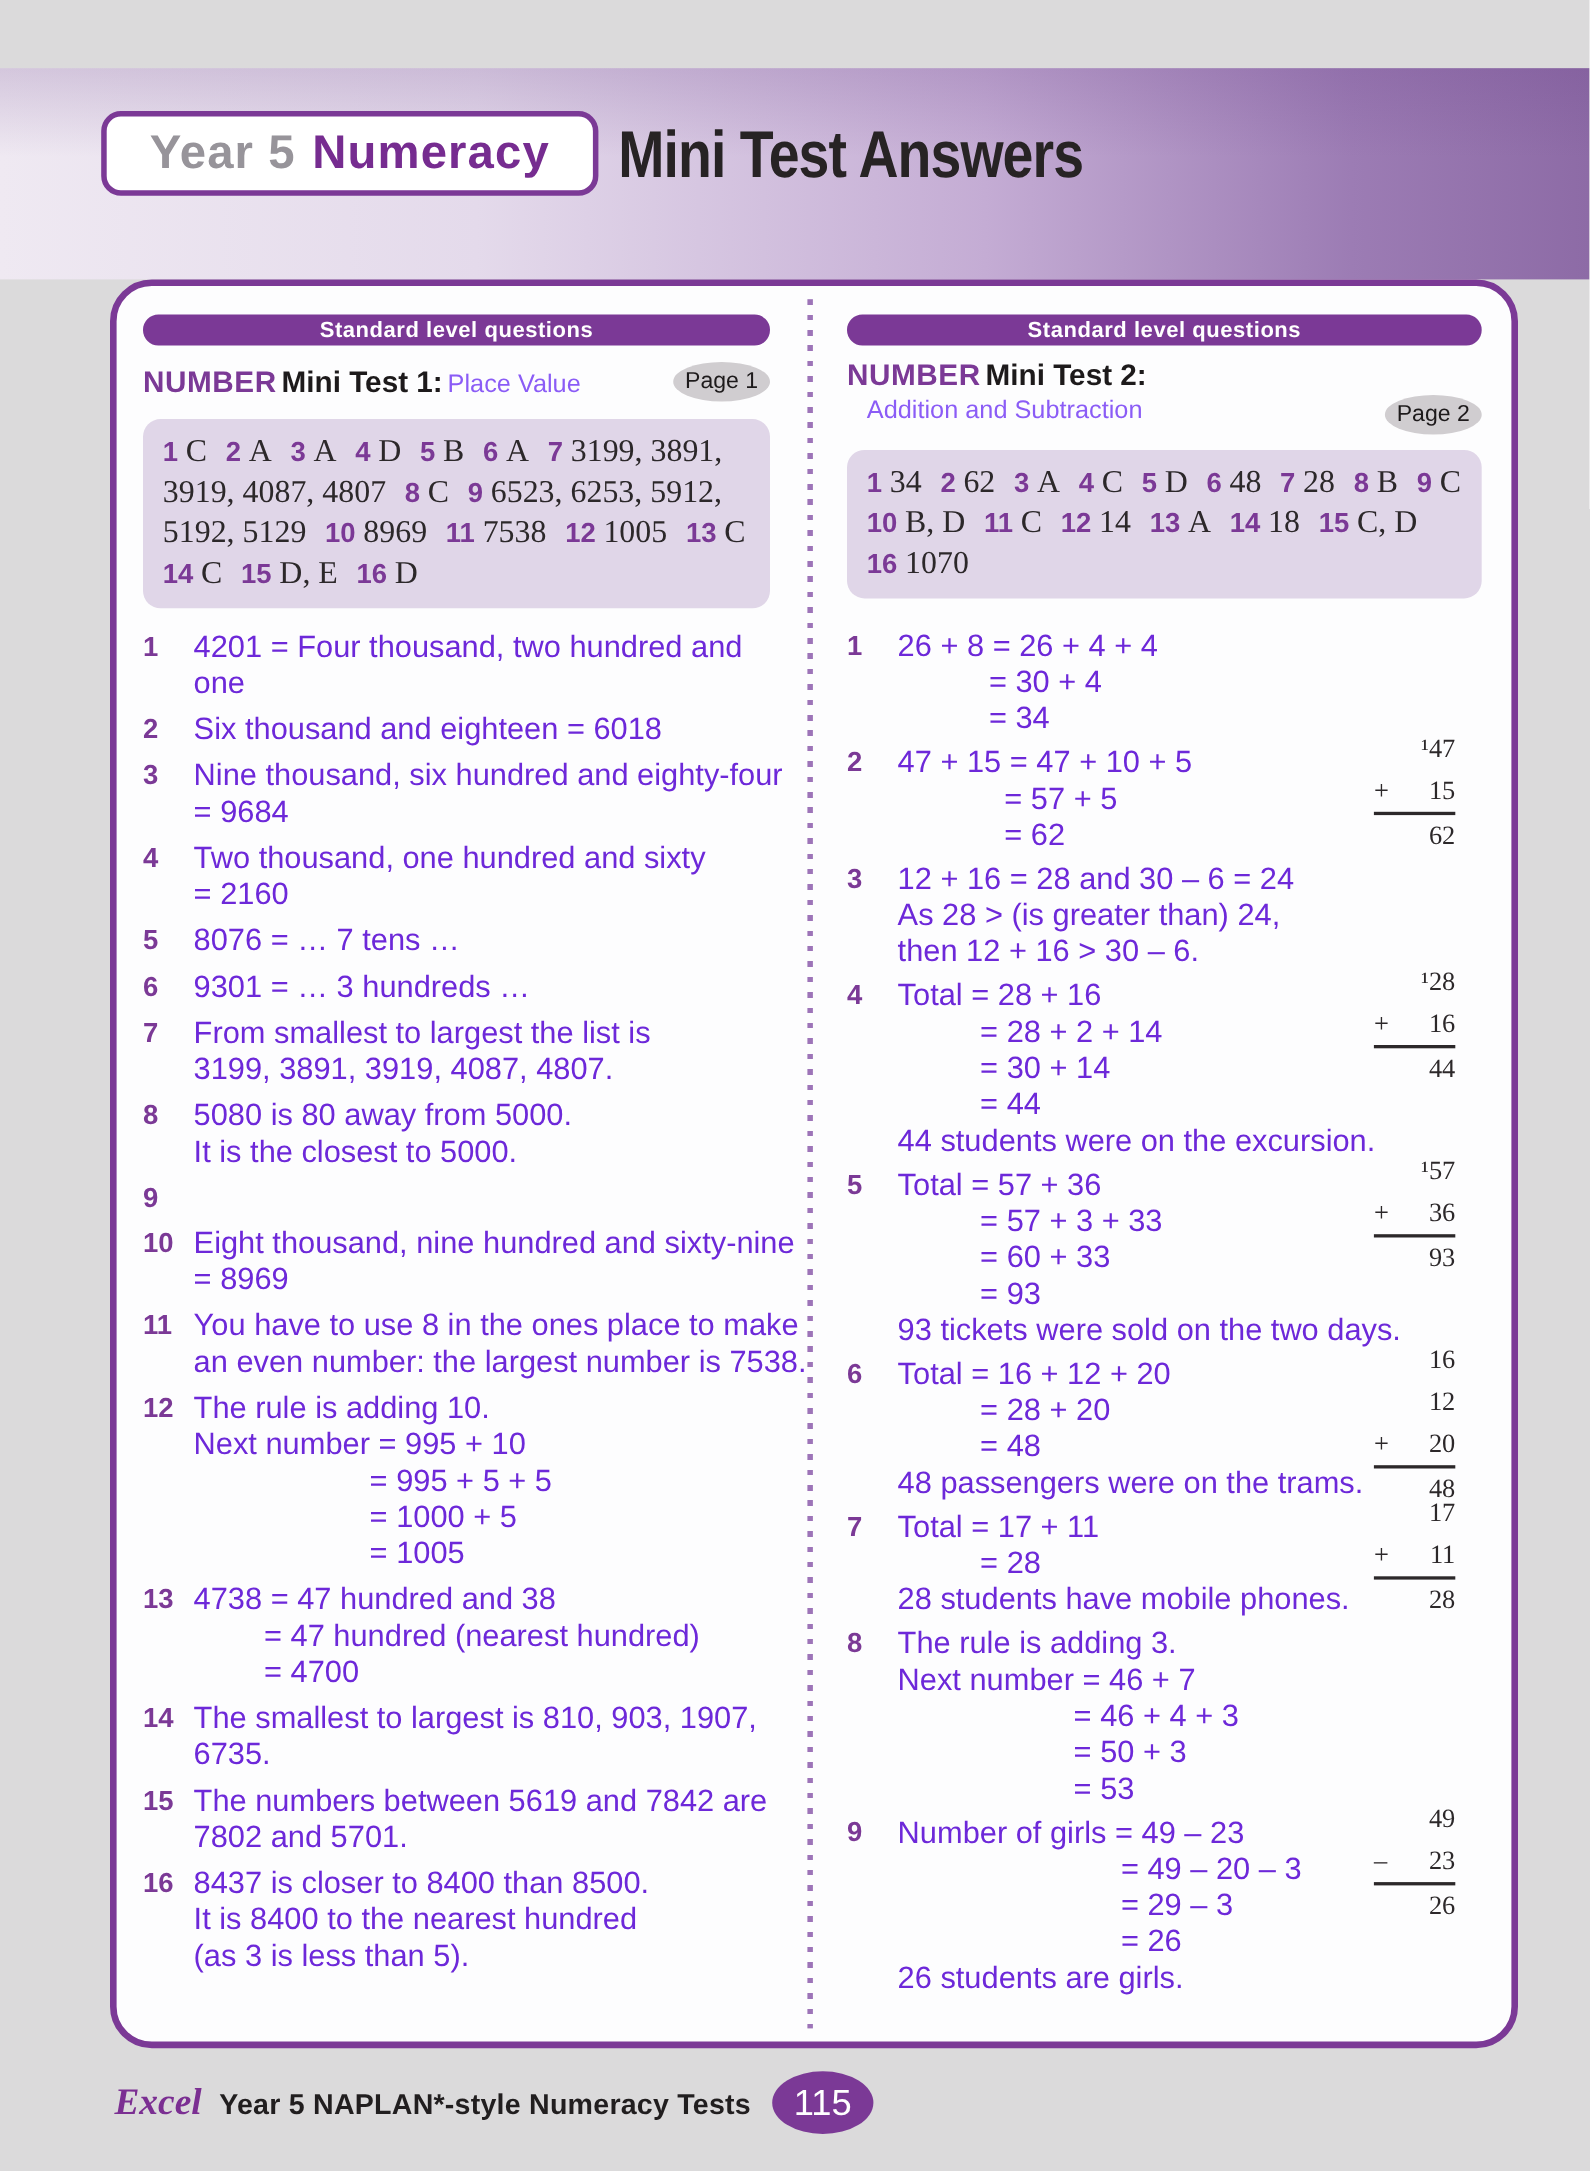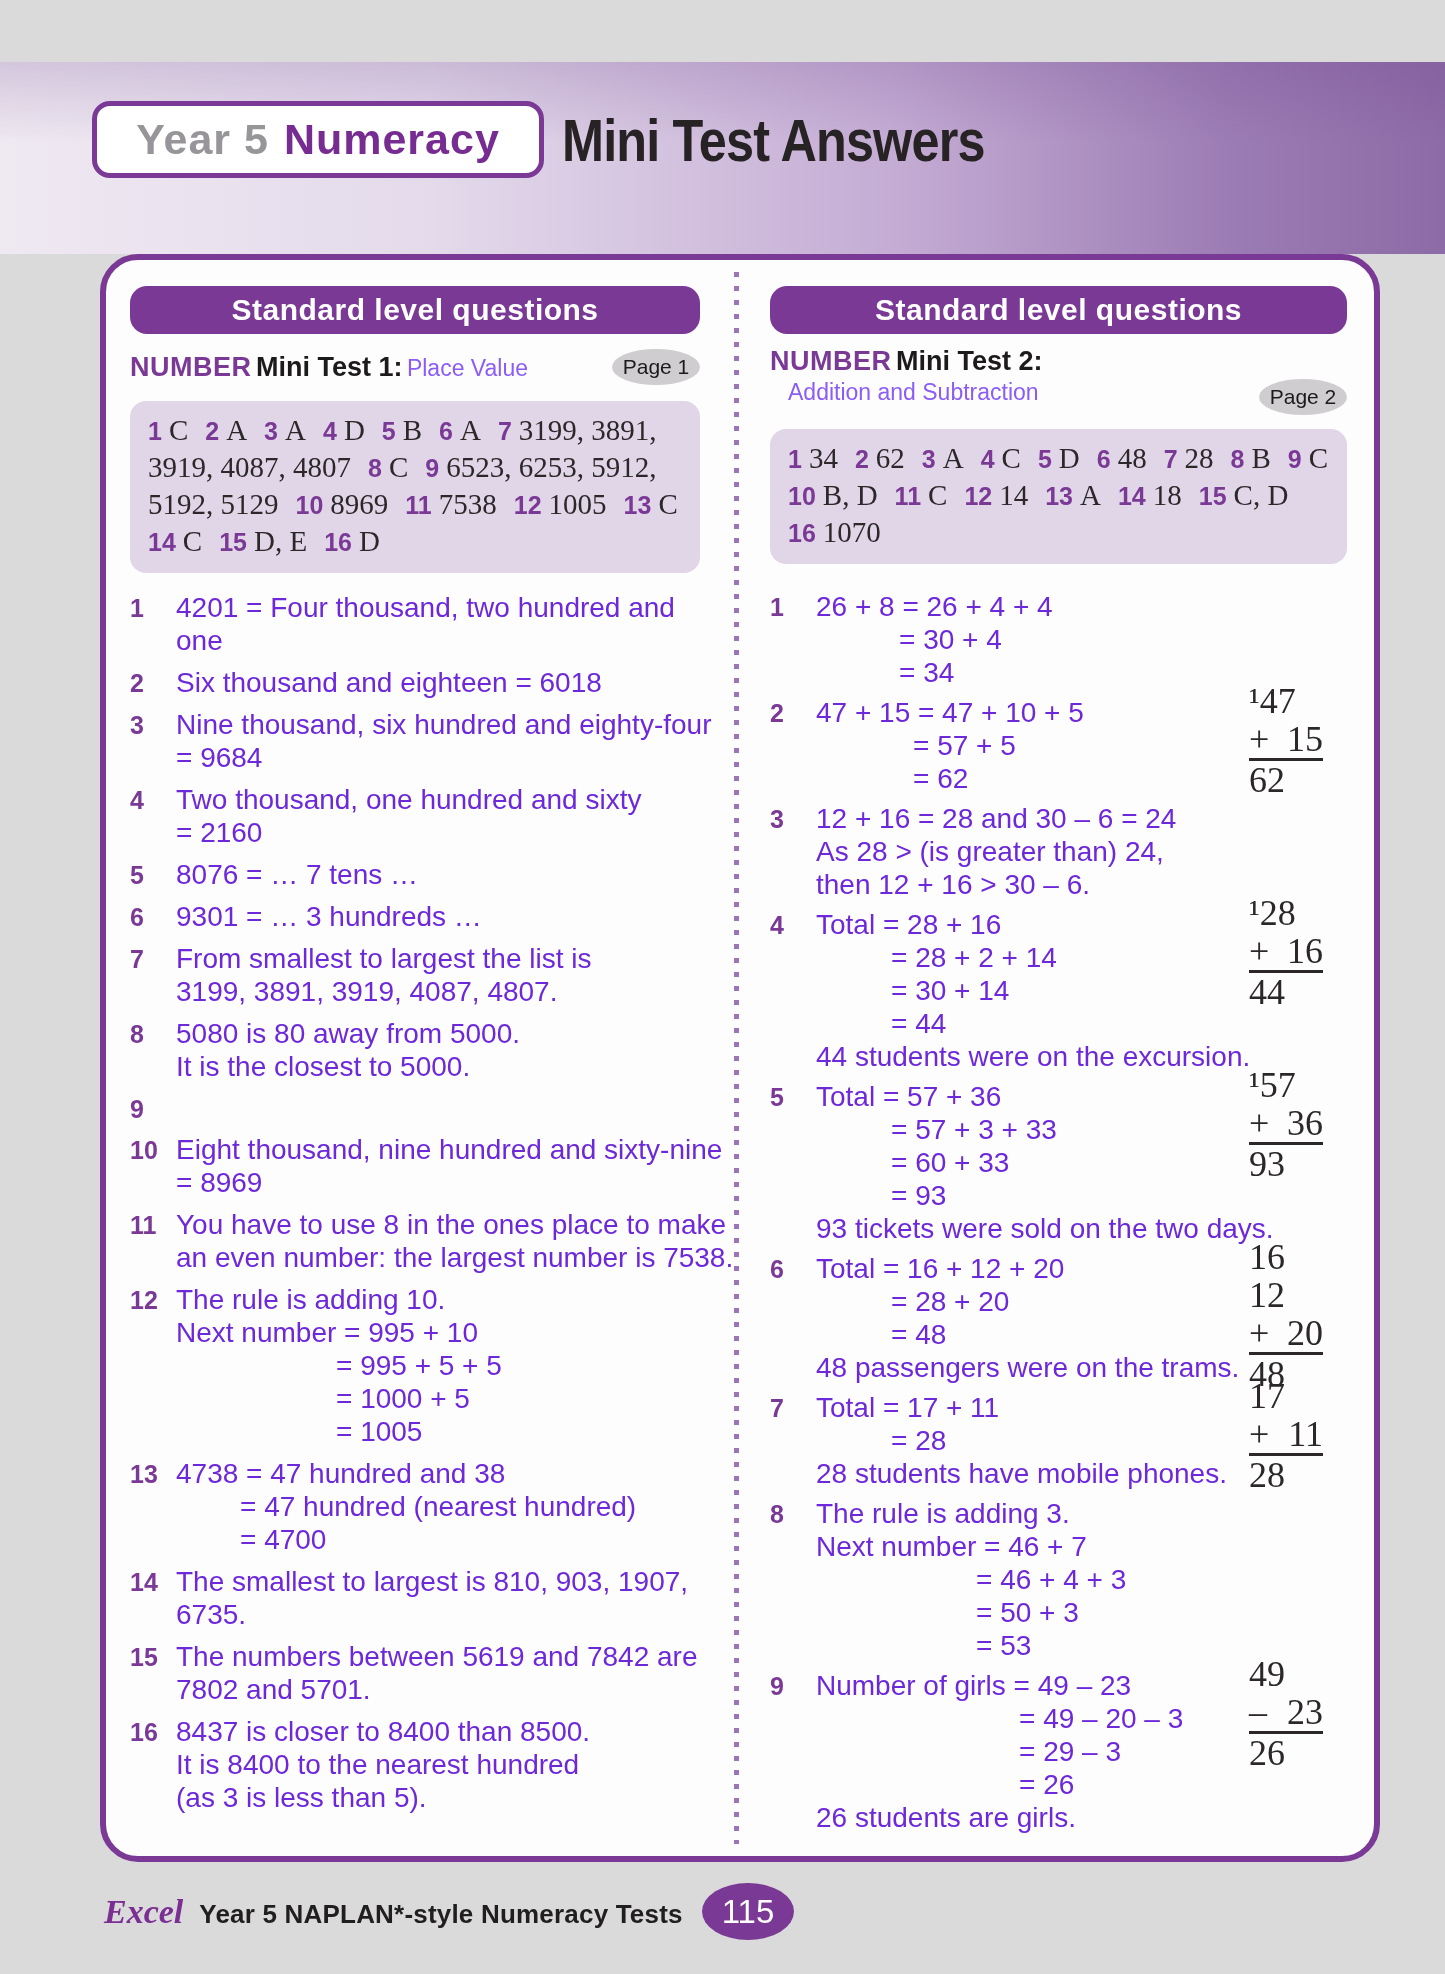--- a/index.html
+++ b/index.html
@@ -18,22 +18,22 @@
   .page-title{position:absolute;left:562px;top:106px;font-size:60px;font-weight:bold;color:#272324;
         letter-spacing:-1px;transform:scaleX(.84);transform-origin:left center;white-space:nowrap;z-index:2;}
   
   .panel{position:absolute;left:100px;top:254px;width:1268px;height:1596px;background:#fdfdfe;
         border:6px solid #7b3996;border-radius:38px;box-sizing:content-box;}
   .divider{position:absolute;left:628px;top:12px;bottom:12px;width:5px;
         background:repeating-linear-gradient(to bottom,#9d74b8 0 5px,transparent 5px 14px);}
   .col{position:absolute;top:26px;}
   .col-left{left:24px;width:570px;}
   .col-right{left:664px;width:577px;}
-  .secbar{height:48px;background:#7b3996;border-radius:17px;color:#fff;font-weight:bold;
-        font-size:30px;display:flex;align-items:center;justify-content:center;letter-spacing:.5px;}
+  .secbar{height:28px;background:#7b3996;border-radius:17px;color:#fff;font-weight:bold;
+        font-size:20px;display:flex;align-items:center;justify-content:center;letter-spacing:.5px;}
   .testhead{margin-top:13px;display:flex;justify-content:space-between;align-items:center;min-height:40px;}
   .testhead2{margin-top:12px;}
   .th-row2{display:flex;justify-content:space-between;align-items:flex-start;margin-top:2px;padding-left:18px;}
   .subject{color:#7b3996;font-weight:bold;font-size:27px;letter-spacing:.5px;}
   .tname{color:#1d1a1b;font-weight:bold;font-size:27px;}
   .topic{color:#8b5cf6;font-size:23px;}
   .badge{width:88px;height:36px;background:#d0cdd0;border-radius:50%;display:flex;align-items:center;
         justify-content:center;font-size:21px;color:#1d1a1b;flex:none;}
   .keybox{margin-top:14px;background:#e0d6e8;border-radius:16px;padding:11px 14px 13px 18px;
         font-family:"Liberation Serif",serif;font-size:29px;color:#2c282a;line-height:36px;}
@@ -43,21 +43,21 @@
   .alist{margin-top:18px;}
   .col-right .alist{margin-top:26px;}
   .aitem{display:flex;margin-bottom:9px;position:relative;}
   .col-right .aitem{margin-bottom:7px;}
   .anum{flex:none;width:46px;font-weight:bold;font-size:25px;color:#7b3996;padding-top:3px;}
   .alines{font-family:Liberation Sans, sans-serif;font-size:28px;color:#6d28d9;line-height:33px;}
   .aline{white-space:nowrap;}
   .i1{margin-left:64px;}.i2{margin-left:75px;}.i3{margin-left:83px;}
   .i4{margin-left:97px;}.i5{margin-left:160px;}.i6{margin-left:203px;}
   .sum{position:absolute;right:24px;top:-14px;width:74px;font-family:"Liberation Serif",serif;
-        font-size:36px;color:#2c282a;line-height:38px;text-align:left;}
+        font-size:24px;color:#2c282a;line-height:38px;text-align:right;}
   .sline.op{display:flex;justify-content:space-between;border-bottom:3px solid #2c282a;}
   
   .footer{position:absolute;left:104px;top:1893px;display:flex;align-items:baseline;gap:16px;}
   .brand{font-family:"Liberation Serif",serif;font-style:italic;font-weight:bold;font-size:34px;color:#7b2f92;}
   .ftitle{font-weight:bold;font-size:26px;color:#211e1f;letter-spacing:.2px;}
   .pageno{position:absolute;left:702px;top:1883px;width:92px;height:57px;background:#7b3996;
         border-radius:50%;color:#fff;font-weight:normal;font-size:33px;display:flex;
         align-items:center;justify-content:center;}
 </style>
 </head>

